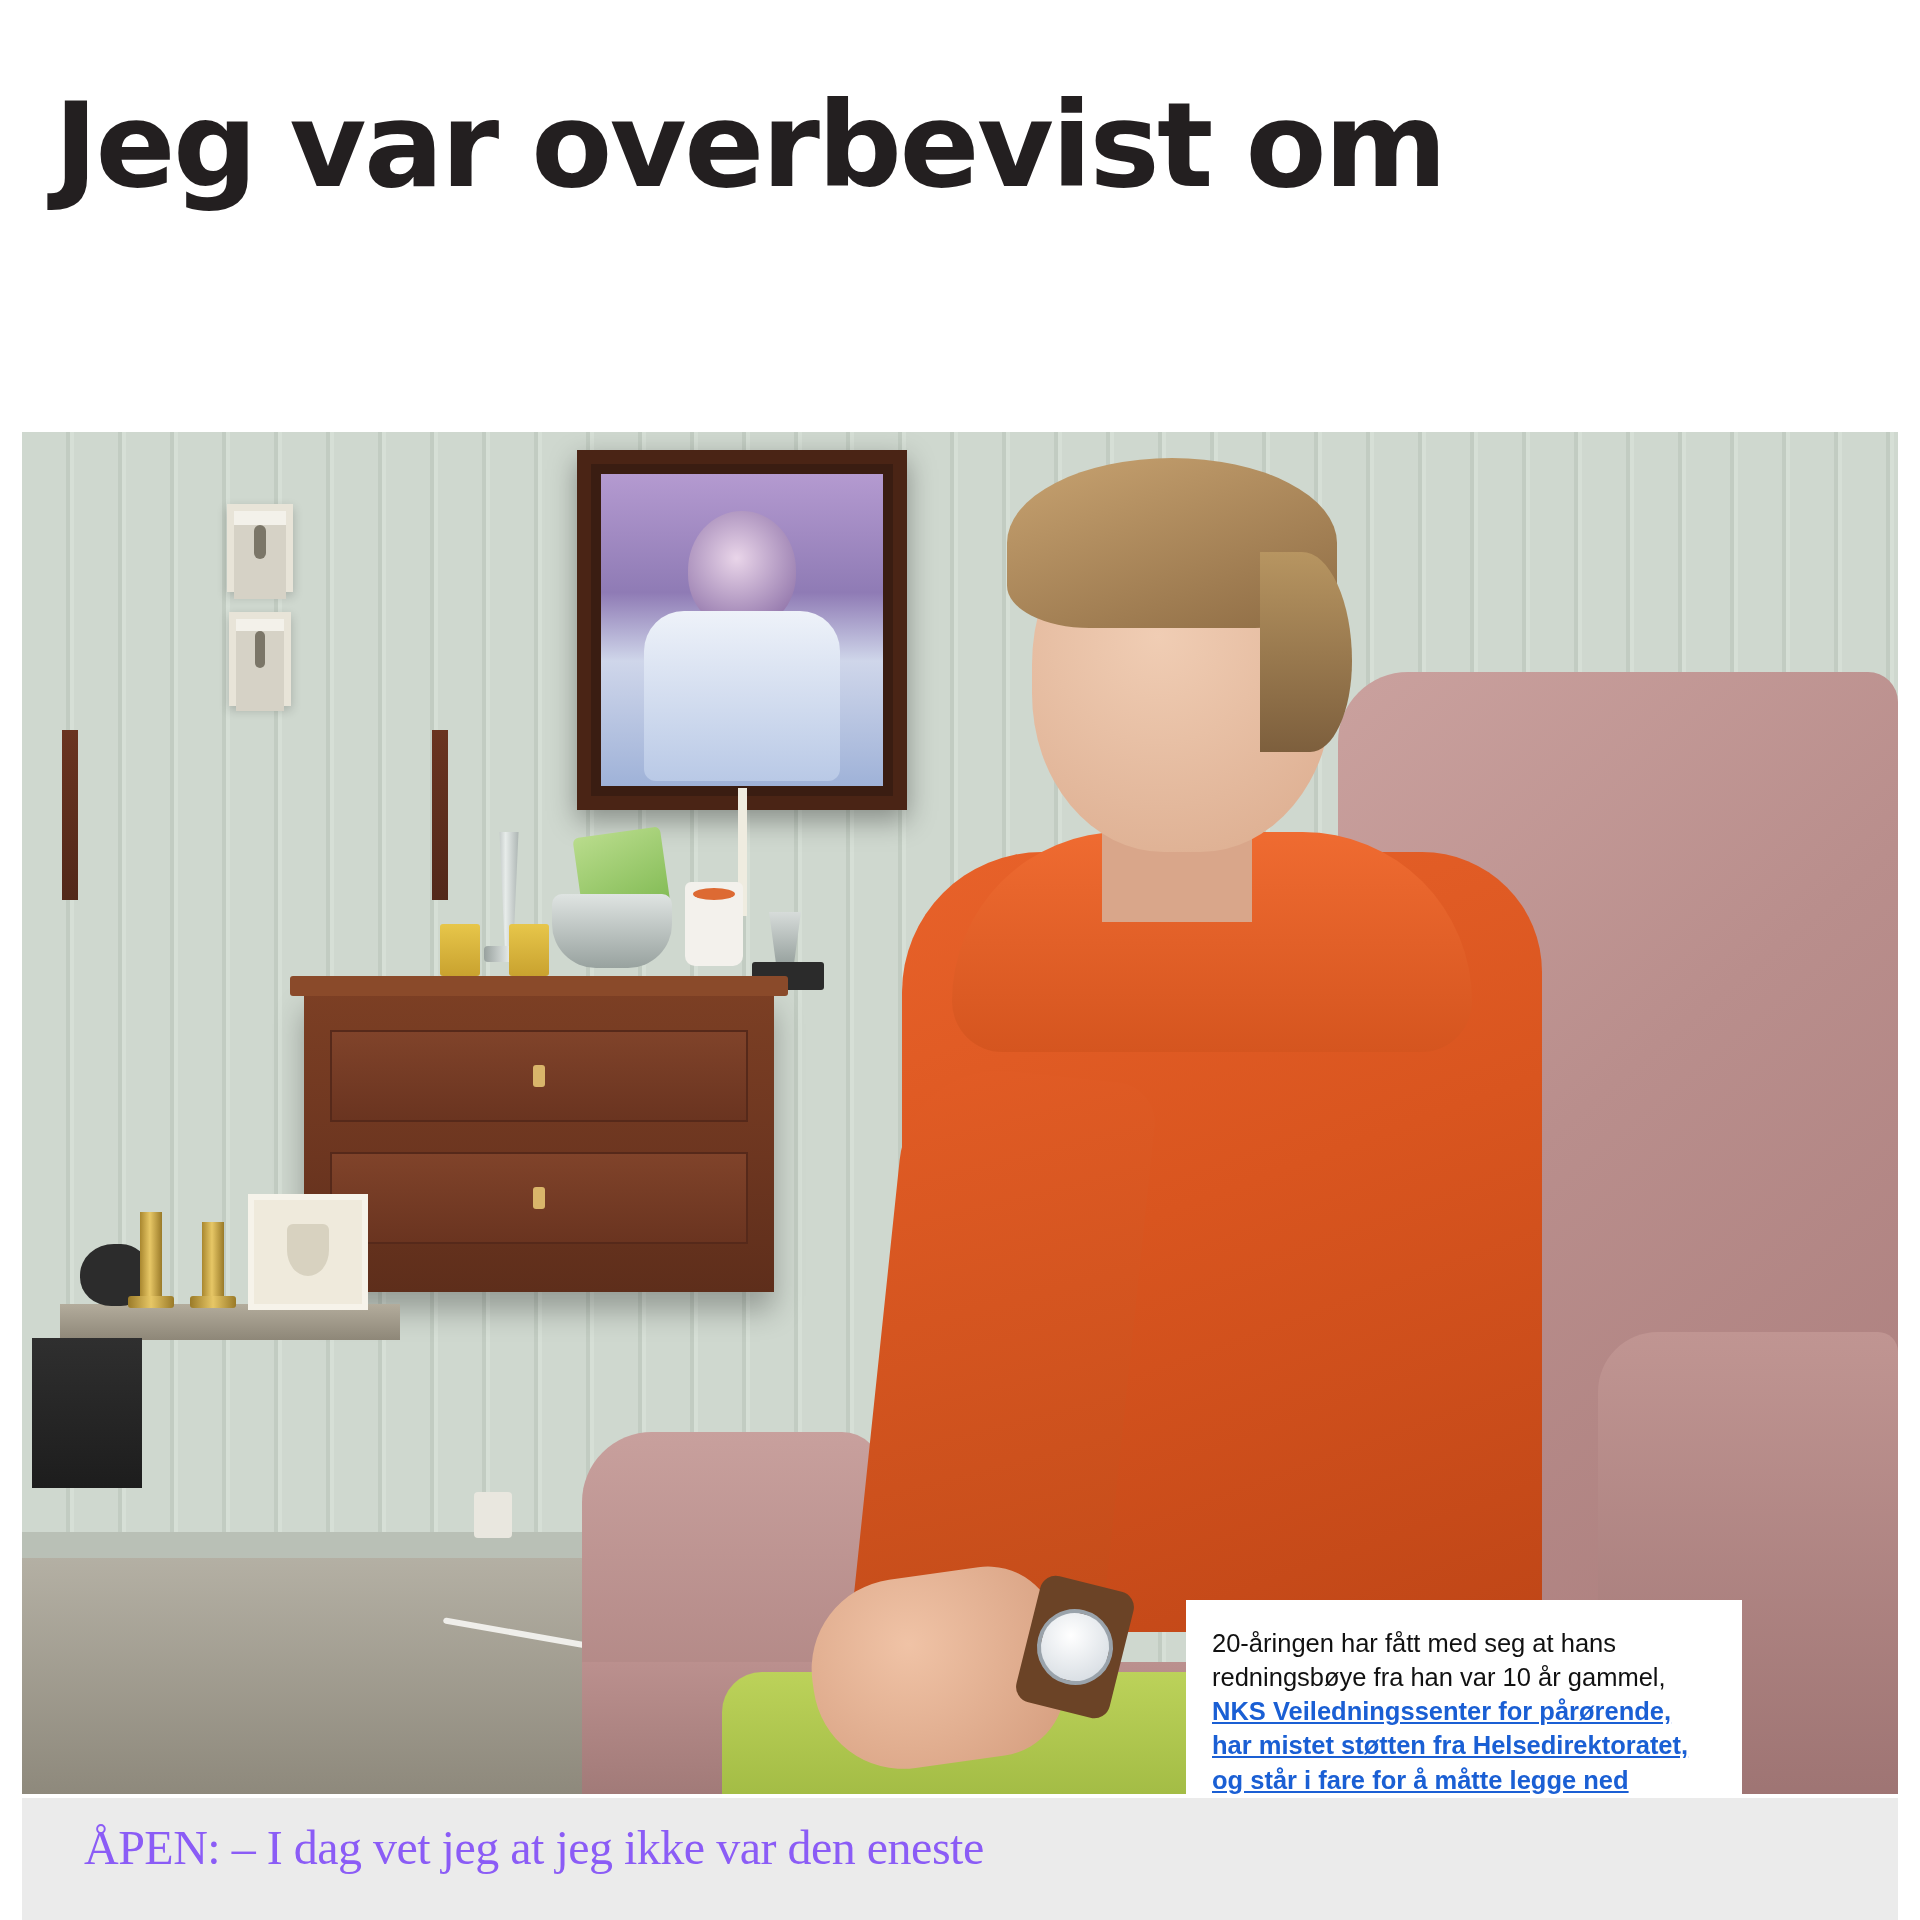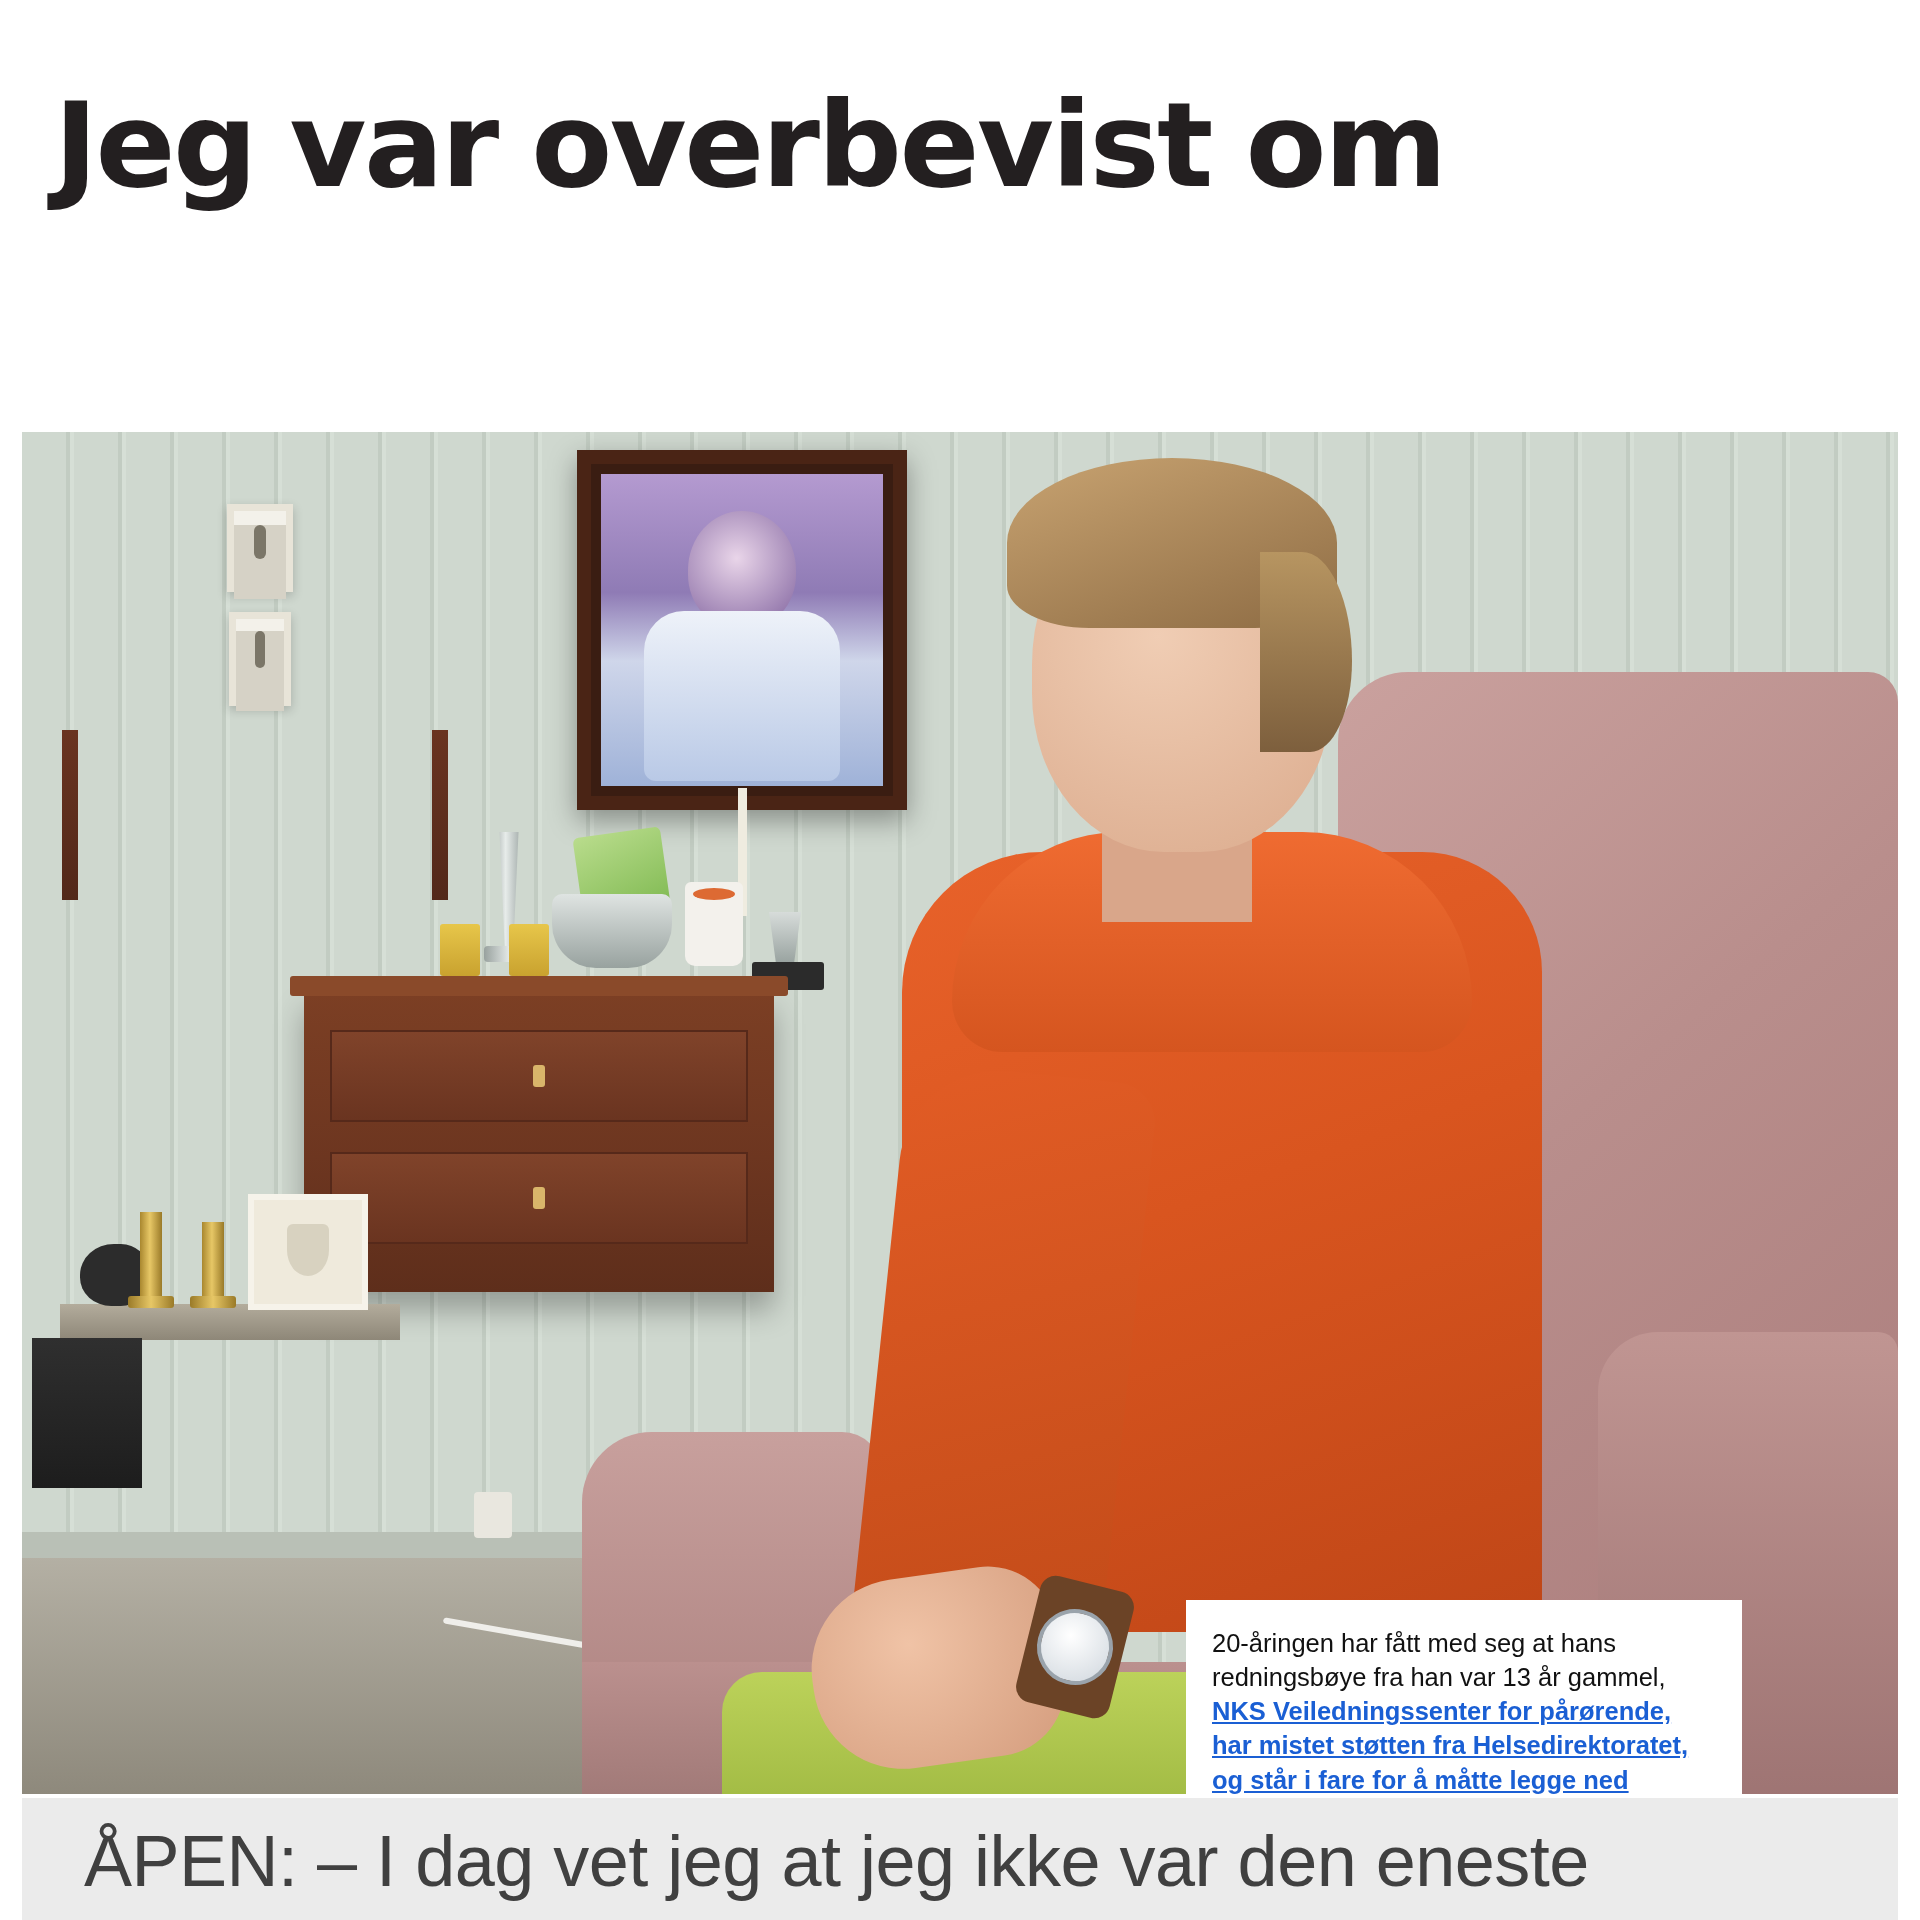--- a/index.html
+++ b/index.html
@@ -401,23 +401,23 @@
     left: 22px;
     top: 1798px;
     width: 1876px;
     height: 122px;
     background: #ebebeb;
   }
   .caption-bar .txt {
     position: absolute;
     left: 62px;
     top: 22px;
-    font-size: 72px;
-    color: #404040;
-    font-family: Liberation Sans, sans-serif;
+    font-size: 48px;
+    color: #8b5cf6;
+    font-family: Liberation Serif, serif;
     letter-spacing: -0.5px;
     white-space: nowrap;
   }
 </style>
 </head>
 <body>
 
 <div class="page">
 
   <h1 class="headline">
@@ -497,21 +497,21 @@
       <div class="hair-side"></div>
       <div class="hands"></div>
       <div class="watch">
           <div class="face"></div>
         </div>
 
     </div>
 
     <div class="caption-card">
       <p class="lead">
-        <span>20-åringen har fått med seg at hans redningsbøye fra han var 13 år gammel,</span>
+        <span>20-åringen har fått med seg at hans redningsbøye fra han var 10 år gammel,</span>
         <a href="#">NKS Veiledningssenter for pårørende, har mistet støtten fra Helsedirektoratet, og står i fare for å måtte legge ned allerede før året er omme</a>
       </p>
 
     </div>
   </div>
 
   <div class="caption-bar">
     <div class="txt">ÅPEN: – I dag vet jeg at jeg ikke var den eneste</div>
   </div>
 

